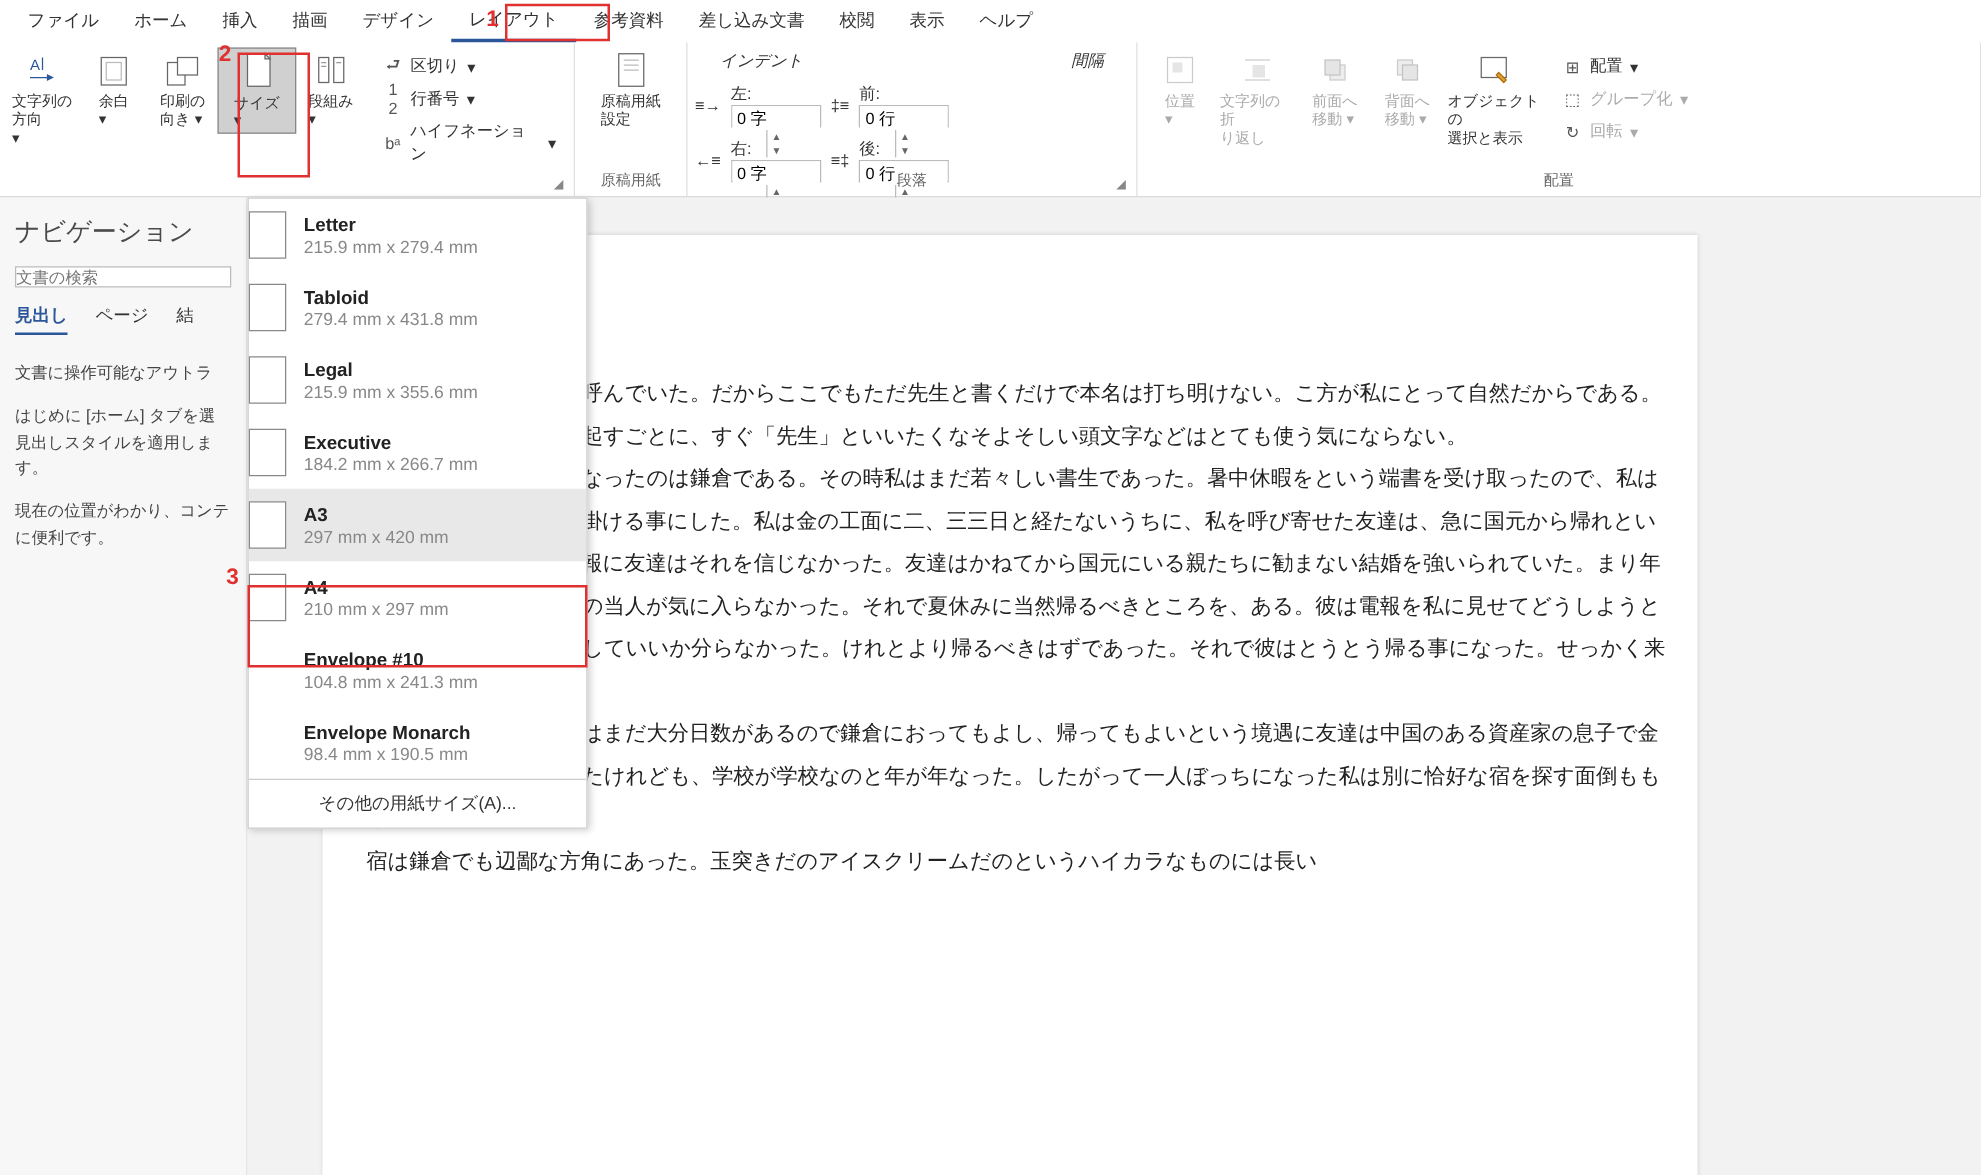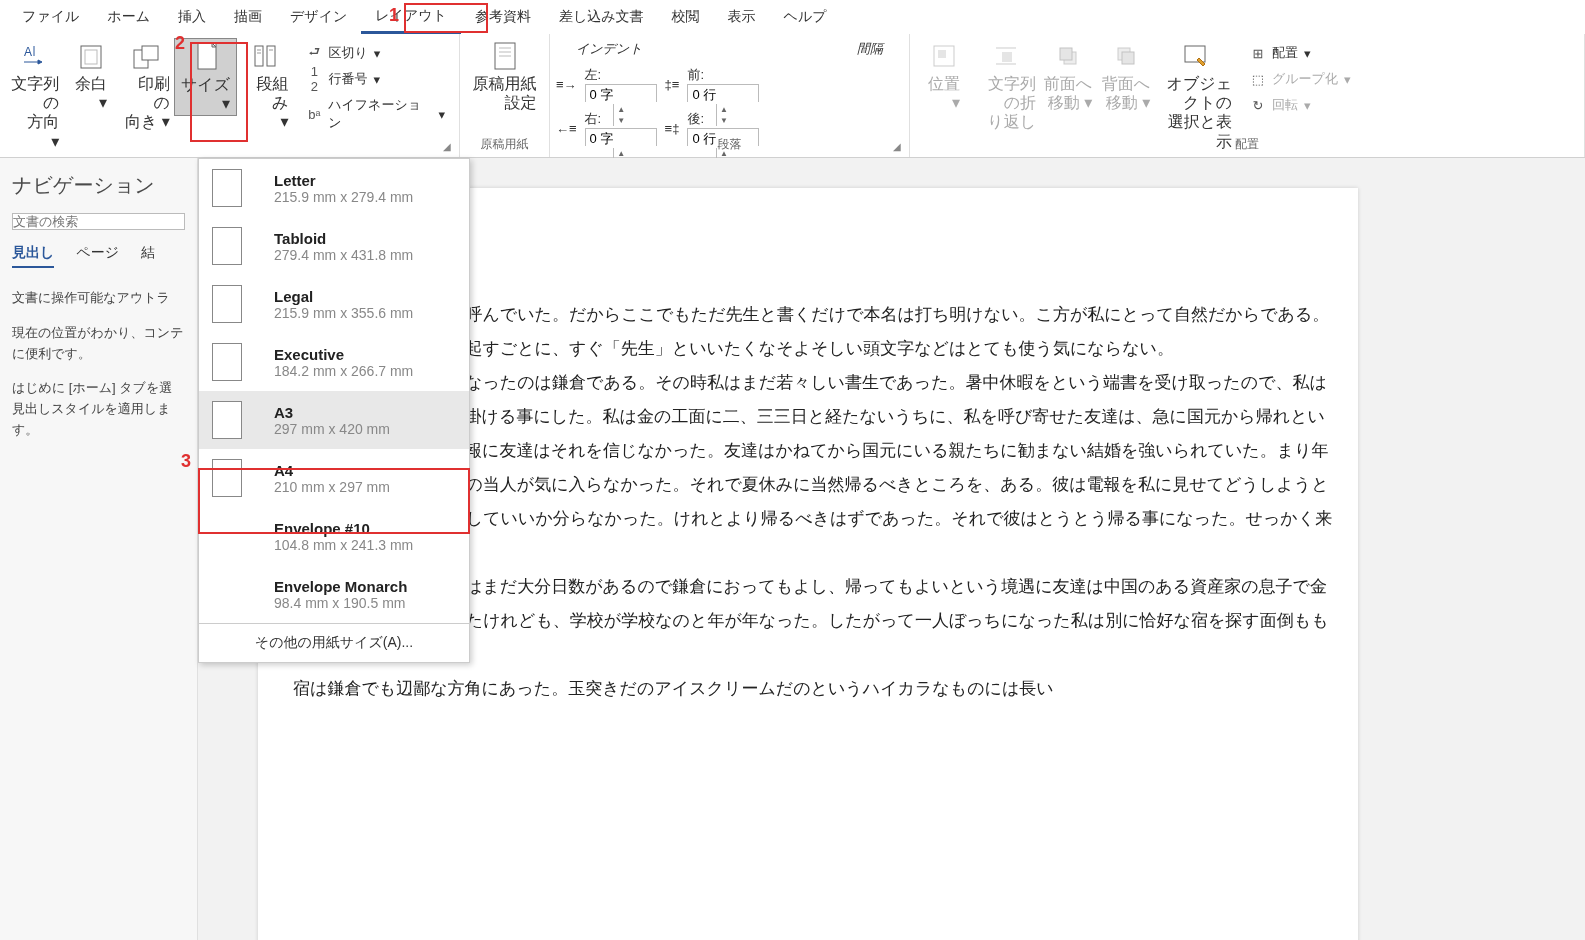--- a/index.html
+++ b/index.html
@@ -9,21 +9,21 @@
   .menu-item { padding: 6px 14px; font-size: 14px; cursor: pointer; position: relative; }
   .menu-item.active { border-bottom: 3px solid #2b579a; }
   
   .ribbon { display: flex; height: 124px; border-bottom: 1px solid #d0d0d0; background: #fff; position: relative; }
   .ribbon-group { display: flex; flex-direction: column; border-right: 1px solid #e0e0e0; padding: 4px 6px 0 6px; position: relative; }
   .ribbon-group .group-label { position: absolute; bottom: 4px; left: 0; right: 0; text-align: center; font-size: 12px; color: #666; }
   .group-body { flex: 1; display: flex; align-items: flex-start; gap: 2px; }
   
   .big-btn { display: flex; flex-direction: column; align-items: center; width: 56px; padding: 2px; gap: 2px; cursor: pointer; }
   .big-btn .icon-box { width: 32px; height: 32px; display: flex; align-items: center; justify-content: center; }
-  .big-btn .label { font-size: 16px; text-align: right; line-height: 1.2; }
+  .big-btn .label { font-size: 12px; text-align: left; line-height: 1.2; }
   .big-btn.selected { background: #d0d0d0; border: 1px solid #888; }
   
   .small-btn-col { display: flex; flex-direction: column; gap: 4px; padding-top: 4px; }
   .small-btn { display: flex; align-items: center; gap: 6px; padding: 2px 8px; font-size: 13px; cursor: pointer; }
   .small-btn .mini-icon { width: 16px; height: 16px; display: inline-flex; align-items: center; justify-content: center; font-size: 13px; color: #555; }
   .field-label { font-size: 13px; }
   .spinner { display: flex; align-items: center; border: 1px solid #bbb; height: 18px; flex-direction: column; }
   .spinner input { border: none; width: 70px; padding: 2px 4px; font-size: 13px; outline: none; }
   .spinner .sp-btns { display: flex; flex-direction: column; border-left: 1px solid #bbb; }
   .spinner .sp-up, .spinner .sp-dn { width: 14px; height: 11px; font-size: 8px; text-align: center; line-height: 11px; cursor: pointer; color: #666; }
@@ -39,21 +39,21 @@
   .nav-pane { width: 198px; padding: 14px 12px; background: #f7f7f7; border-right: 1px solid #e0e0e0; }
   .nav-title { font-size: 20px; color: #4a4a4a; margin-bottom: 14px; }
   .nav-search { width: 100%; border: 1px solid #bbb; padding: 0; font-size: 13px; margin-bottom: 14px; }
   .nav-tabs { display: flex; gap: 22px; font-size: 14px; margin-bottom: 20px; }
   .nav-tab { padding-bottom: 4px; cursor: pointer; }
   .nav-tab.active { color: #2b579a; border-bottom: 2px solid #2b579a; font-weight: 600; }
   .nav-text { font-size: 13px; color: #444; line-height: 1.6; margin-bottom: 14px; }
   
   
   .size-dropdown { position: absolute; left: 198px; top: 0; width: 272px; background: #fff; border: 1px solid #ccc; box-shadow: 2px 2px 6px rgba(0,0,0,0.2); z-index: 50; }
-  .size-item { display: flex; align-items: center; gap: 32px; padding: 10px 13px; cursor: pointer; }
+  .size-item { display: flex; align-items: center; gap: 14px; padding: 10px 0; cursor: pointer; }
   .size-item.hover { background: #e8e8e8; }
   .size-item .size-icon { width: 30px; height: 38px; border: 1px solid #888; background: #fff; flex-shrink: 0; }
   .size-item .size-texts { display: flex; flex-direction: column; }
   .size-item .size-label { font-size: 15px; color: #222; font-weight: 600; }
   .size-item .size-dims { font-size: 14px; color: #888; }
   .size-footer { border-top: 1px solid #ccc; padding: 10px; text-align: center; font-size: 14px; cursor: pointer; }
   
   
   .doc-area { flex: 1; background: #f2f2f2; padding-top: 30px; overflow: hidden; }
   .page { background: #fff; margin-left: 60px; width: 1100px; box-shadow: 0 0 4px rgba(0,0,0,0.15); padding: 70px 0 0 0; min-height: 900px; }
@@ -286,22 +286,22 @@
 
   <div class="nav-pane">
     <div class="nav-title">ナビゲーション</div>
     <input class="nav-search" placeholder="文書の検索" style="">
     <div class="nav-tabs">
       <div class="nav-tab active">見出し</div>
       <div class="nav-tab">ページ</div>
       <div class="nav-tab">結</div>
     </div>
     <div class="nav-text">文書に操作可能なアウトラ</div>
+    <div class="nav-text">はじめに [ホーム] タブを選<br>見出しスタイルを適用します。</div>
     <div class="nav-text">現在の位置がわかり、コンテ<br>に便利です。</div>
-    <div class="nav-text">はじめに [ホーム] タブを選<br>見出しスタイルを適用します。</div>
   </div>
 
   <div class="size-dropdown">
     <div class="size-item">
       <div class="size-icon"></div>
       <div class="size-texts">
           <span class="size-label">Letter</span>
           <span class="size-dims">215.9 mm x 279.4 mm</span>
         </div>
     </div>

